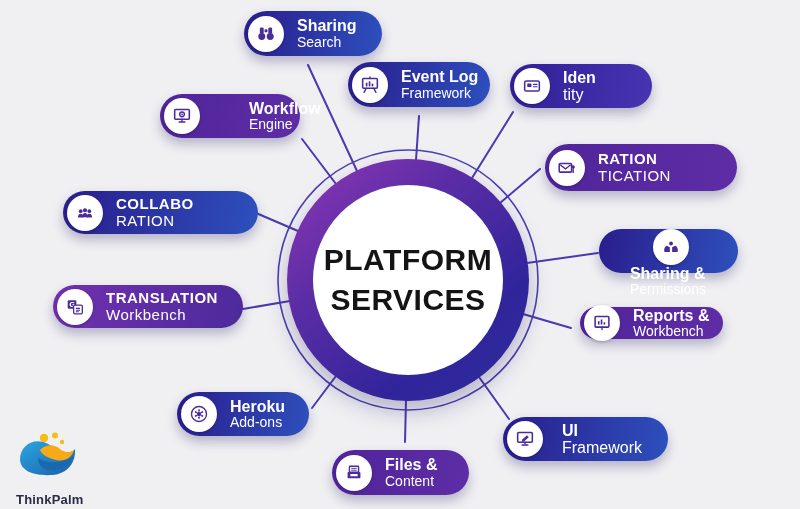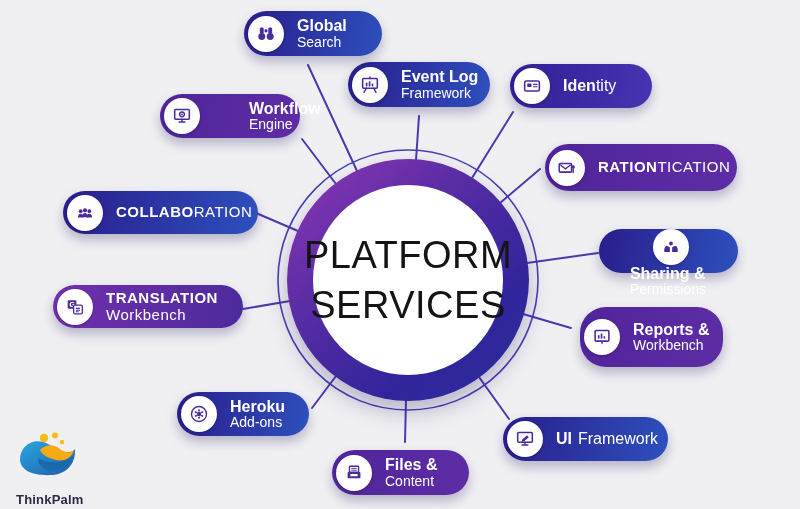--- a/index.html
+++ b/index.html
@@ -16,42 +16,42 @@
     border-radius:50%; z-index:2;
     background:linear-gradient(140deg,#9136b6 0%,#5b2da5 35%,#31249b 72%,#2b2e9c 100%);
     box-shadow:0 10px 22px rgba(30,20,90,.28);
   }
   .ring .inner {
     position:absolute; left:26px; top:26px; width:190px; height:190px;
     border-radius:50%; background:#ffffff;
     display:flex; flex-direction:column; align-items:center; justify-content:center;
     text-align:center;
   }
-  .hub-line { font-size:38px; font-weight:normal; color:#141414; letter-spacing:.5px; line-height:1.32; }
+  .hub-line { font-size:30px; font-weight:bold; color:#141414; letter-spacing:.5px; line-height:1.32; }
 
   
   .pill {
     position:absolute; z-index:3; display:flex; align-items:center;
     border-radius:26px; box-shadow:0 6px 12px rgba(30,20,90,.28);
   }
   .v-blue    { background:linear-gradient(100deg,#2a1d8c 0%,#2d50bd 100%); }
   .v-purple  { background:linear-gradient(100deg,#50249a 0%,#5e2da5 100%); }
   .v-purple2 { background:linear-gradient(100deg,#7230ae 0%,#4c2a9c 100%); }
   .v-indigo  { background:linear-gradient(100deg,#311f96 0%,#4634b2 100%); }
 
   .icon-circle {
     flex:0 0 auto; width:36px; height:36px; margin-left:4px;
     background:#ffffff; border-radius:50%;
     display:flex; align-items:center; justify-content:center;
     box-shadow:0 1px 3px rgba(0,0,0,.25);
   }
   .labels { display:flex; flex-direction:column; margin-left:13px; margin-right:14px; color:#fff; line-height:1.08; }
   .labels .b { font-weight:bold; font-size:16px; white-space:nowrap; }
   .labels .r { font-weight:normal; font-size:14px; white-space:nowrap; }
-  .labels.one { flex-direction:row; align-items:baseline; }
+  .labels.one { flex-direction:column; align-items:baseline; }
   .labels.one .r { font-size:16px; }
   .labels.caps .b, .labels.caps .r { font-size:15px; letter-spacing:.5px; }
   .labels .gap { margin-left:6px; }
 
   
   .logo { position:absolute; left:10px; top:428px; z-index:3; width:72px; }
   .logo-text { display:block; margin:2px 12px 0 6px; font-size:13px; font-weight:bold; color:#2b2b45; letter-spacing:.2px; }
 </style>
 </head>
 <body>
@@ -87,21 +87,21 @@
     <span class="icon-circle">
       <svg width="22" height="22" viewBox="0 0 24 24" fill="#4a2b9c">
         <rect x="5.3" y="4.8" width="4.2" height="7" rx="1.6"></rect>
           <rect x="14.5" y="4.8" width="4.2" height="7" rx="1.6"></rect>
         <rect x="10.4" y="6.8" width="3.2" height="3.4" rx="1"></rect>
         <circle cx="7.4" cy="14.8" r="3.8"></circle>
           <circle cx="16.6" cy="14.8" r="3.8"></circle>
       </svg>
     </span>
     <div class="labels">
-      <span class="b">Global</span>
+      <span class="b">Sharing</span>
       <span class="r">Search</span>
     </div>
   </div>
 
   <div class="pill v-blue" style="left:348px;top:62px;width:142px;height:45px;">
     <span class="icon-circle">
       <svg width="22" height="22" viewBox="0 0 24 24">
         <rect x="4" y="5" width="16" height="10.5" rx="1" fill="none" stroke="#4a2b9c" stroke-width="1.7"></rect>
         <g fill="#4a2b9c">
           <rect x="7.4" y="9.5" width="1.8" height="4"></rect>
@@ -153,21 +153,21 @@
         <path d="M4.8 17.5c-.8-3.5.4-6.3 2.6-6.9l3.4 1.7v5.2z"></path>
         <path d="M19.2 17.5c.8-3.5-.4-6.3-2.6-6.9l-3.4 1.7v5.2z"></path>
       </svg>
     </span>
     <div class="labels">
       <span class="b">Sharing &amp;</span>
       <span class="r">Permissions</span>
     </div>
   </div>
 
-  <div class="pill v-purple" style="left:580px;top:307px;width:143px;height:60px;">
+  <div class="pill v-purple" style="left:580px;top:307px;width:143px;height:32px;">
     <span class="icon-circle">
       <svg width="22" height="22" viewBox="0 0 24 24">
         <rect x="4.5" y="5" width="15" height="11.5" rx="1" fill="none" stroke="#4a2b9c" stroke-width="1.7"></rect>
         <g fill="#4a2b9c">
           <rect x="7.5" y="10" width="1.8" height="3.7"></rect>
             <rect x="10.6" y="8.2" width="1.8" height="5.5"></rect>
             <rect x="13.7" y="11.2" width="1.8" height="2.5"></rect>
         </g>
         <path d="M12 16.5v2.6" stroke="#4a2b9c" stroke-width="1.5" fill="none" stroke-linecap="round"></path>
       </svg>

